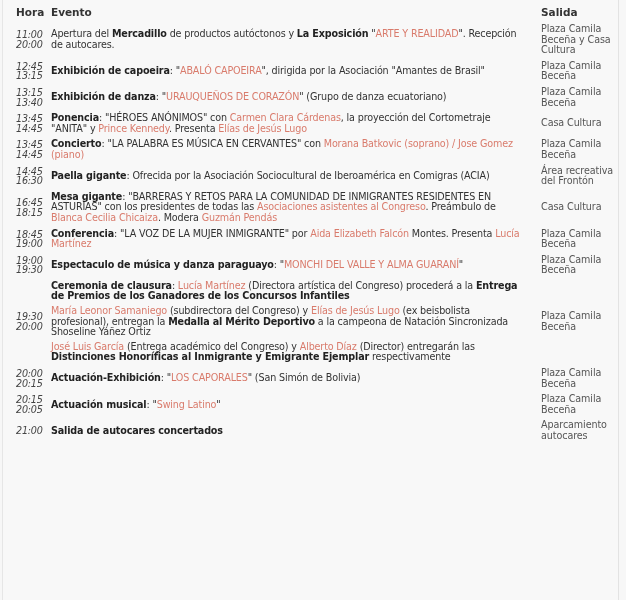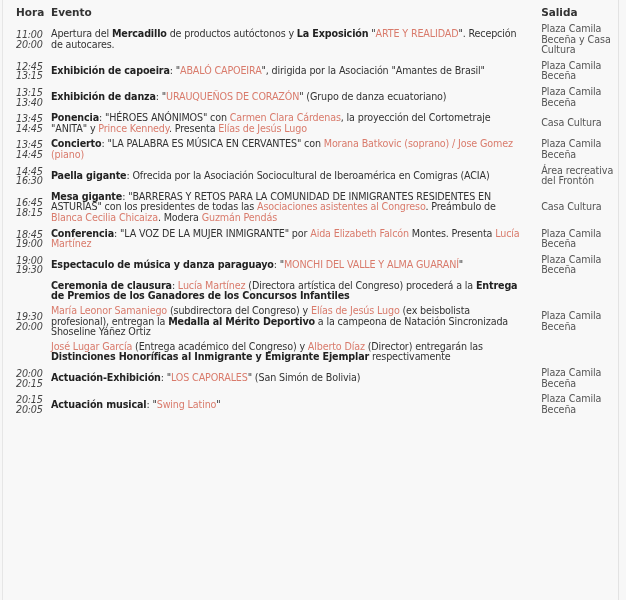--- a/index.html
+++ b/index.html
@@ -133,21 +133,21 @@
           <td class="lugar">Plaza Camila Beceña</td>
         </tr>
         <tr>
           <td class="hora">
             <span class="t">19:30</span>
             <span class="t">20:00</span>
           </td>
           <td class="evento">
             <span class="sub"><span class="bold">Ceremonia de clausura</span><span>: </span><span class="hl">Lucía Martínez</span><span> (Directora artística del Congreso) procederá a la </span><span class="bold">Entrega de Premios de los Ganadores de los Concursos Infantiles</span></span>
             <span class="sub"><span class="hl">María Leonor Samaniego</span><span> (subdirectora del Congreso) y </span><span class="hl">Elías de Jesús Lugo</span><span> (ex beisbolista profesional), entregan la </span><span class="bold">Medalla al Mérito Deportivo</span><span> a la campeona de Natación Sincronizada Shoseline Yáñez Ortiz</span></span>
-            <span class="sub"><span class="hl">José Lugar García</span><span> (Entrega académico del Congreso) y </span><span class="hl">Alberto Díaz</span><span> (Director) entregarán las </span><span class="bold">Distinciones Honoríficas al Inmigrante y Emigrante Ejemplar</span><span> respectivamente</span></span>
+            <span class="sub"><span class="hl">José Luis García</span><span> (Entrega académico del Congreso) y </span><span class="hl">Alberto Díaz</span><span> (Director) entregarán las </span><span class="bold">Distinciones Honoríficas al Inmigrante y Emigrante Ejemplar</span><span> respectivamente</span></span>
           </td>
           <td class="lugar">Plaza Camila Beceña</td>
         </tr>
         <tr>
           <td class="hora">
             <span class="t">20:00</span>
             <span class="t">20:15</span>
           </td>
           <td class="evento">
             <span class="sub"><span class="bold">Actuación-Exhibición</span><span>: "</span><span class="hl">LOS CAPORALES</span><span>" (San Simón de Bolivia)</span></span>
@@ -157,15 +157,24 @@
         <tr>
           <td class="hora">
             <span class="t">20:15</span>
             <span class="t">20:05</span>
           </td>
           <td class="evento">
             <span class="sub"><span class="bold">Actuación musical</span><span>: "</span><span class="hl">Swing Latino</span><span>"</span></span>
           </td>
           <td class="lugar">Plaza Camila Beceña</td>
         </tr>
+        <tr>
+          <td class="hora">
+            <span class="t">21:00</span>
+          </td>
+          <td class="evento">
+            <span class="sub"><span class="bold">Salida de autocares concertados</span></span>
+          </td>
+          <td class="lugar">Aparcamiento autocares</td>
+        </tr>
       </tbody>
   </table>
 </div>
 
 </body></html>

